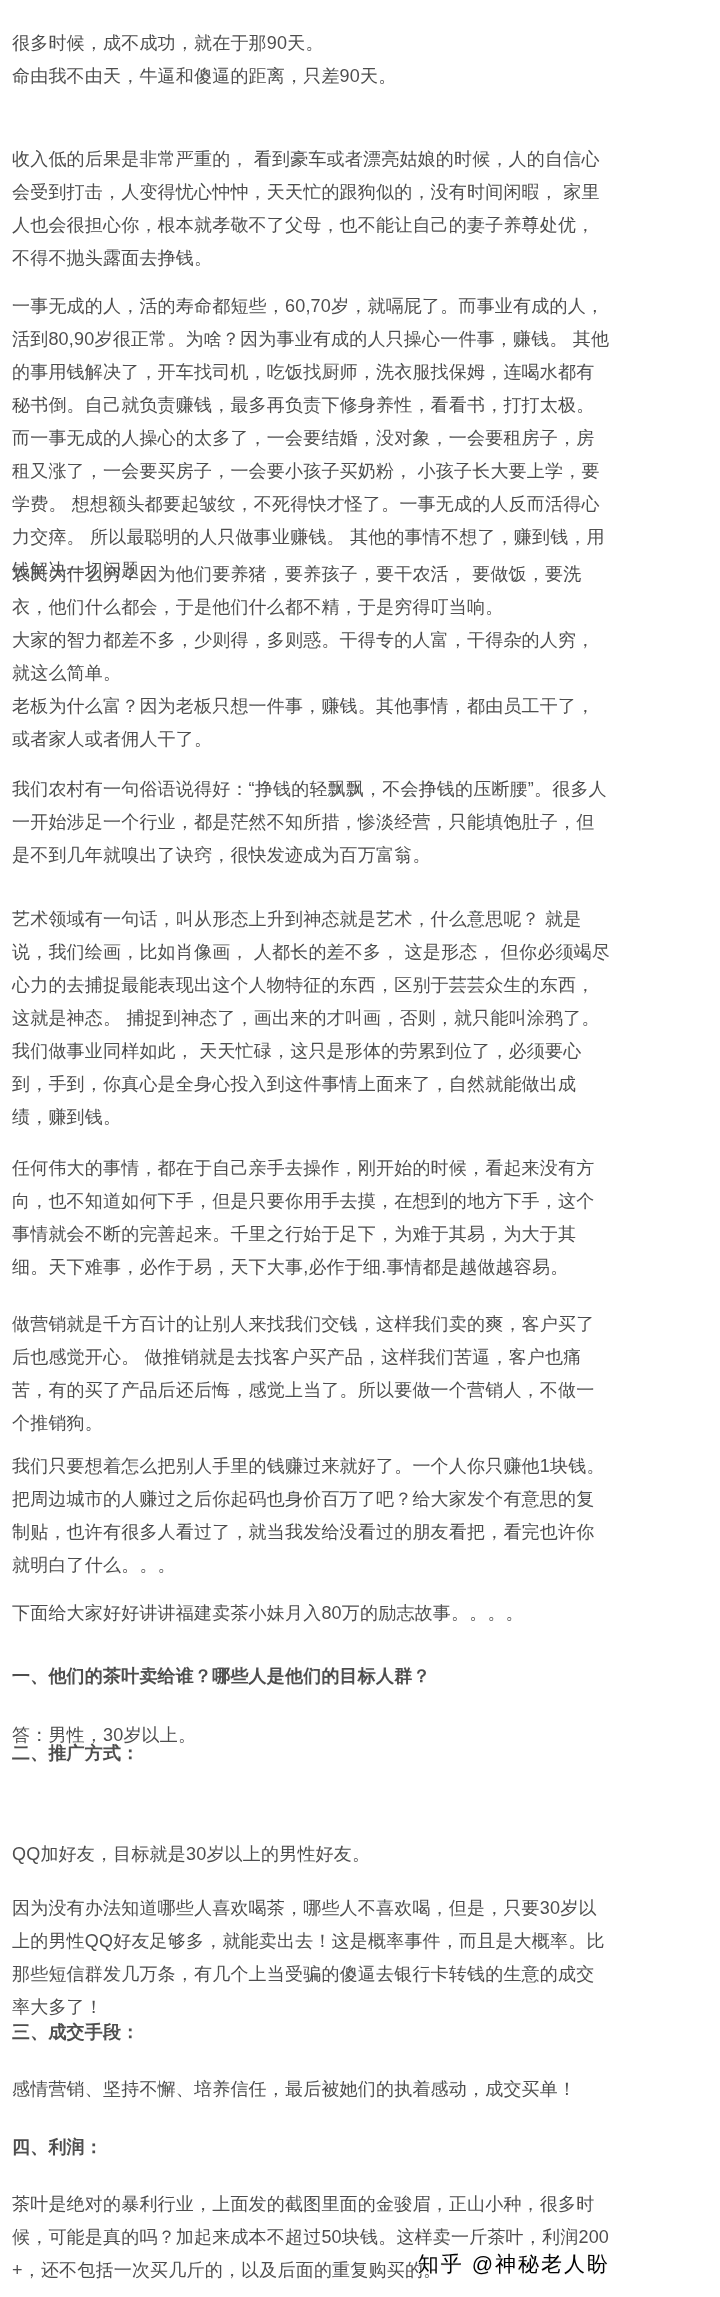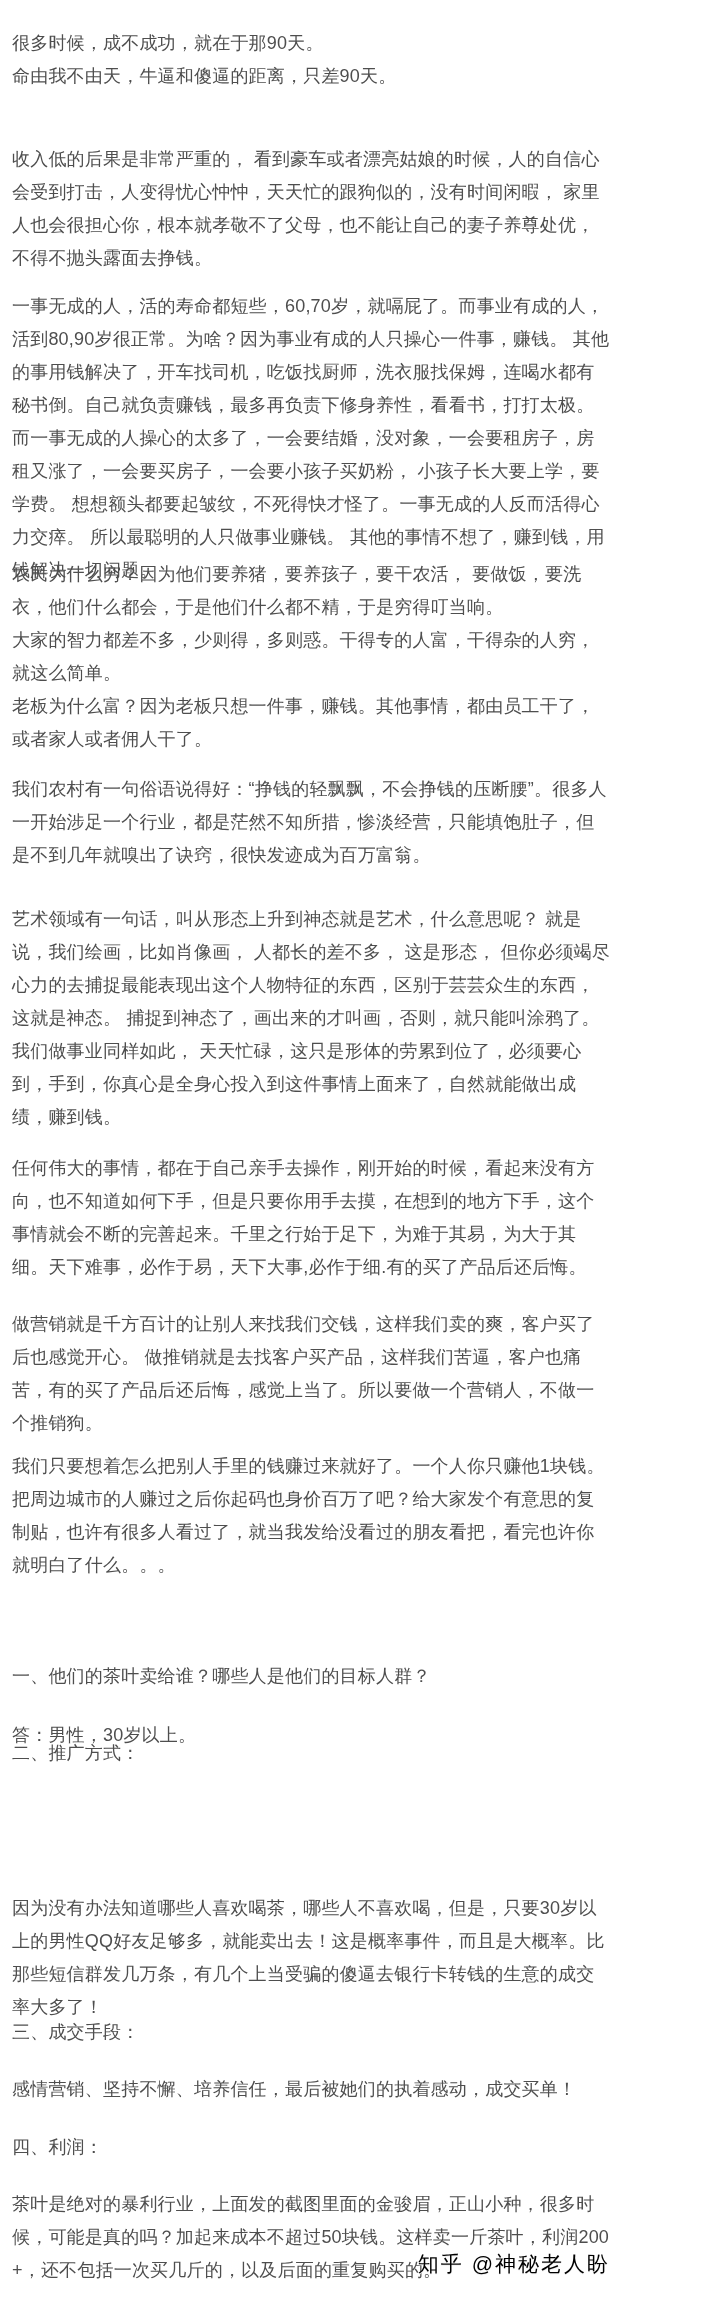--- a/index.html
+++ b/index.html
@@ -15,21 +15,21 @@
     color: #4e4e4e;
     border-radius: 27px;
   }
   .block {
     position: absolute;
     left: 12px;
     right: 12px;
     letter-spacing: 0.2px;
     word-break: break-all;
   }
-  .heading { font-weight: normal; }
+  .heading { font-weight: bold; }
   .watermark {
     position: absolute;
     right: 14px;
     top: 2247px;
     font-size: 21px;
     letter-spacing: 2px;
     color: #000000;
     text-shadow: 0 1px 0 #f2f2f2;
   }
 </style>
@@ -50,33 +50,35 @@
   <div class="block" style="top:558px">
     <div>农民为什么穷？因为他们要养猪，要养孩子，要干农活， 要做饭，要洗衣，他们什么都会，于是他们什么都不精，于是穷得叮当响。</div>
     <div>大家的智力都差不多，少则得，多则惑。干得专的人富，干得杂的人穷，就这么简单。</div>
     <div>老板为什么富？因为老板只想一件事，赚钱。其他事情，都由员工干了，或者家人或者佣人干了。</div>
   </div>
 
   <div class="block" style="top:773px">我们农村有一句俗语说得好：“挣钱的轻飘飘，不会挣钱的压断腰”。很多人一开始涉足一个行业，都是茫然不知所措，惨淡经营，只能填饱肚子，但是不到几年就嗅出了诀窍，很快发迹成为百万富翁。</div>
 
   <div class="block" style="top:903px">艺术领域有一句话，叫从形态上升到神态就是艺术，什么意思呢？ 就是说，我们绘画，比如肖像画， 人都长的差不多， 这是形态， 但你必须竭尽心力的去捕捉最能表现出这个人物特征的东西，区别于芸芸众生的东西，这就是神态。 捕捉到神态了，画出来的才叫画，否则，就只能叫涂鸦了。 我们做事业同样如此， 天天忙碌，这只是形体的劳累到位了，必须要心到，手到，你真心是全身心投入到这件事情上面来了，自然就能做出成绩，赚到钱。</div>
 
-  <div class="block" style="top:1152px">任何伟大的事情，都在于自己亲手去操作，刚开始的时候，看起来没有方向，也不知道如何下手，但是只要你用手去摸，在想到的地方下手，这个事情就会不断的完善起来。千里之行始于足下，为难于其易，为大于其细。天下难事，必作于易，天下大事,必作于细.有的买了产品后还后悔。</div>
+  <div class="block" style="top:1152px">任何伟大的事情，都在于自己亲手去操作，刚开始的时候，看起来没有方向，也不知道如何下手，但是只要你用手去摸，在想到的地方下手，这个事情就会不断的完善起来。千里之行始于足下，为难于其易，为大于其细。天下难事，必作于易，天下大事,必作于细.事情都是越做越容易。</div>
 
   <div class="block" style="top:1308px">做营销就是千方百计的让别人来找我们交钱，这样我们卖的爽，客户买了后也感觉开心。 做推销就是去找客户买产品，这样我们苦逼，客户也痛苦，有的买了产品后还后悔，感觉上当了。所以要做一个营销人，不做一个推销狗。</div>
 
   <div class="block" style="top:1450px">我们只要想着怎么把别人手里的钱赚过来就好了。一个人你只赚他1块钱。把周边城市的人赚过之后你起码也身价百万了吧？给大家发个有意思的复制贴，也许有很多人看过了，就当我发给没看过的朋友看把，看完也许你就明白了什么。。。</div>
 
+  <div class="block" style="top:1597px">下面给大家好好讲讲福建卖茶小妹月入80万的励志故事。。。。</div>
 
   <div class="block heading" style="top:1660px">一、他们的茶叶卖给谁？哪些人是他们的目标人群？</div>
 
   <div class="block" style="top:1719px">答：男性，30岁以上。</div>
 
   <div class="block heading" style="top:1737px">二、推广方式：</div>
 
+  <div class="block" style="top:1838px">QQ加好友，目标就是30岁以上的男性好友。</div>
 
   <div class="block" style="top:1892px">因为没有办法知道哪些人喜欢喝茶，哪些人不喜欢喝，但是，只要30岁以上的男性QQ好友足够多，就能卖出去！这是概率事件，而且是大概率。比那些短信群发几万条，有几个上当受骗的傻逼去银行卡转钱的生意的成交率大多了！</div>
 
   <div class="block" style="top:2073px">感情营销、坚持不懈、培养信任，最后被她们的执着感动，成交买单！</div>
 
   <div class="block heading" style="top:2016px">三、成交手段：</div>
 
   <div class="block heading" style="top:2131px">四、利润：</div>
 
   <div class="block" style="top:2188px">茶叶是绝对的暴利行业，上面发的截图里面的金骏眉，正山小种，很多时候，可能是真的吗？加起来成本不超过50块钱。这样卖一斤茶叶，利润200+，还不包括一次买几斤的，以及后面的重复购买的。</div>

